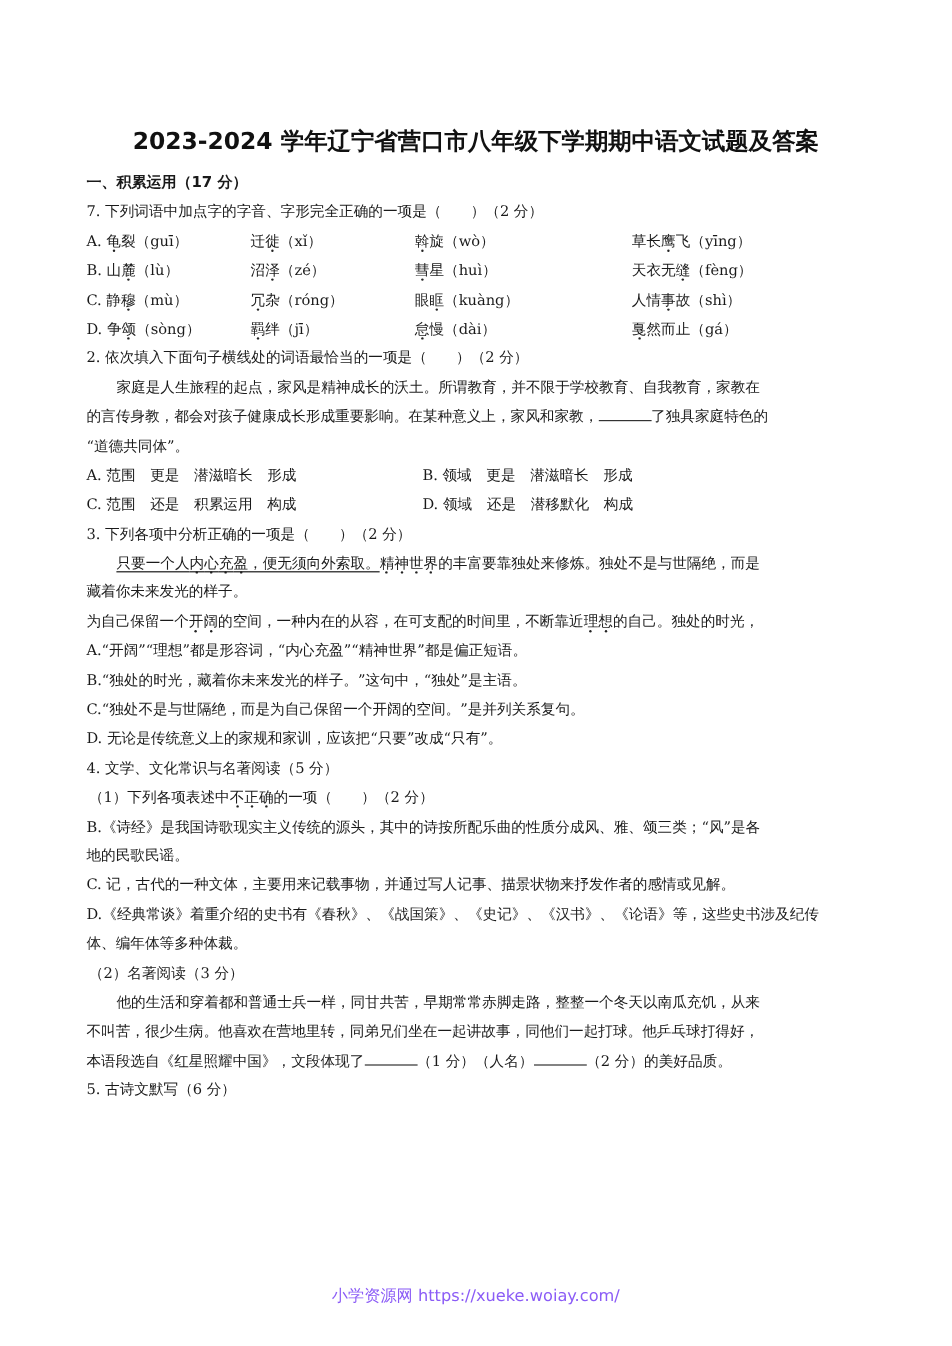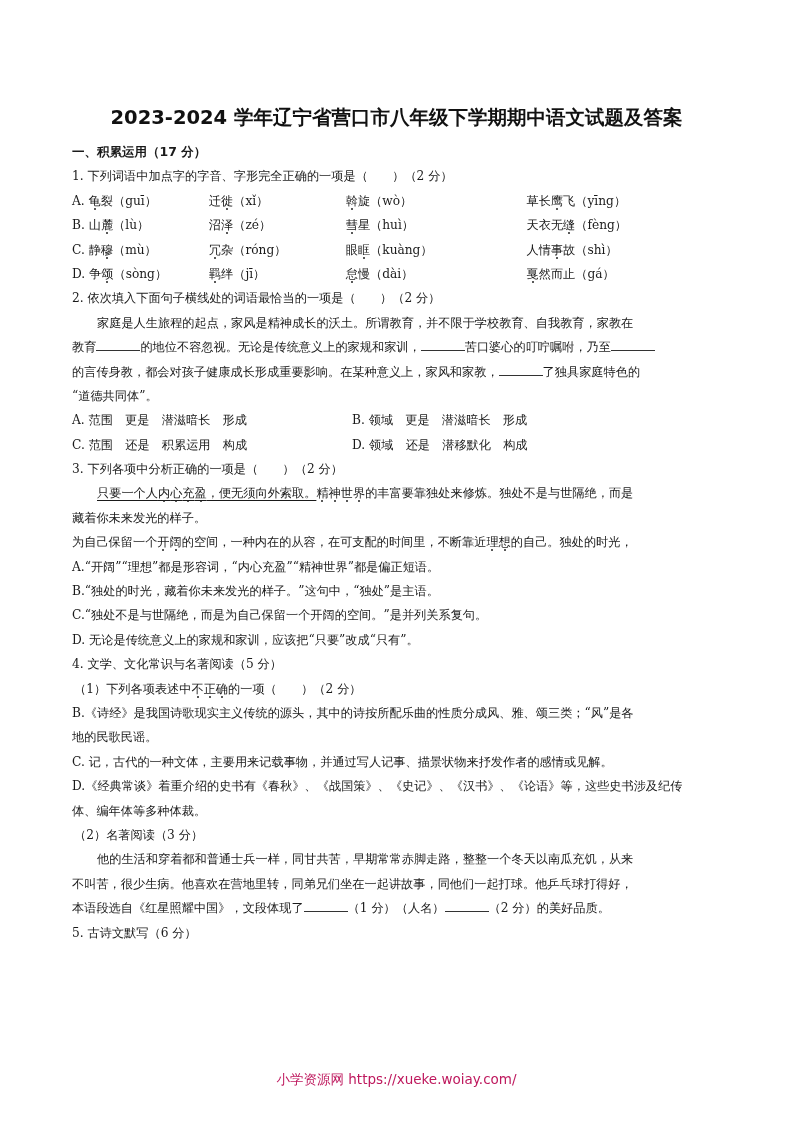--- a/index.html
+++ b/index.html
@@ -36,33 +36,33 @@
   .dot::after {
     content: ""; position: absolute; left: 50%; bottom: -2px;
     width: 2px; height: 2px; background: #222; border-radius: 50%;
     transform: translateX(-50%);
   }
   .uline { text-decoration: underline; text-underline-offset: 3px; }
   .blank { display: inline-block; width: 44px; border-bottom: 1px solid #333; height: 12px; vertical-align: baseline; }
   .footer {
     position: absolute; top: 1071px; left: 0; width: 793px; text-align: center;
     font-family: "DejaVu Sans", "Liberation Sans", sans-serif;
-    font-size: 13.5px; color: #be185d;
+    font-size: 13.5px; color: #8b5cf6;
   }
 </style>
 </head>
 <body>
 
 <div class="page">
   <div class="title">2023-2024 学年辽宁省营口市八年级下学期期中语文试题及答案</div>
 
   <div class="content">
     <div class="line section">一、积累运用（17 分）</div>
 
-    <div class="line">1. 下列词语中加点字的字音、字形完全正确的一项是（　　）（2 分）</div>
+    <div class="line">7. 下列词语中加点字的字音、字形完全正确的一项是（　　）（2 分）</div>
     <div id="q1-options">
         <div class="line opt-row">
           <span class="c1">A. <span class="dot">龟</span>裂（guī）</span>
           <span class="c2">迁<span class="dot">徙</span>（xǐ）</span>
           <span class="c3"><span class="dot">斡</span>旋（wò）</span>
           <span class="c4">草长<span class="dot">鹰</span>飞（yīng）</span>
         </div>
         <div class="line opt-row">
           <span class="c1">B. 山<span class="dot">麓</span>（lù）</span>
           <span class="c2">沼<span class="dot">泽</span>（zé）</span>
@@ -78,23 +78,20 @@
         <div class="line opt-row">
           <span class="c1">D. 争<span class="dot">颂</span>（sòng）</span>
           <span class="c2"><span class="dot">羁</span>绊（jī）</span>
           <span class="c3"><span class="dot">怠</span>慢（dài）</span>
           <span class="c4"><span class="dot">戛</span>然而止（gá）</span>
         </div>
       </div>
 
     <div class="line">2. 依次填入下面句子横线处的词语最恰当的一项是（　　）（2 分）</div>
     <div class="line indent">家庭是人生旅程的起点，家风是精神成长的沃土。所谓教育，并不限于学校教育、自我教育，家教在</div>
-    <div class="line">
-      <span>教育</span><span class="blank"></span><span>的地位不容忽视。无论是传统意义上的家规和家训，</span><span class="blank"></span><span>苦口婆心的叮咛嘱咐，乃至</span><span class="blank"></span>
-    </div>
     <div class="line">
       <span>的言传身教，都会对孩子健康成长形成重要影响。在某种意义上，家风和家教，</span><span class="blank"></span><span>了独具家庭特色的</span>
     </div>
     <div class="line">“道德共同体”。</div>
     <div class="line opt-half">
       <span class="h">A. 范围　更是　潜滋暗长　形成</span>
       <span class="h">B. 领域　更是　潜滋暗长　形成</span>
     </div>
     <div class="line opt-half">
       <span class="h">C. 范围　还是　积累运用　构成</span>

